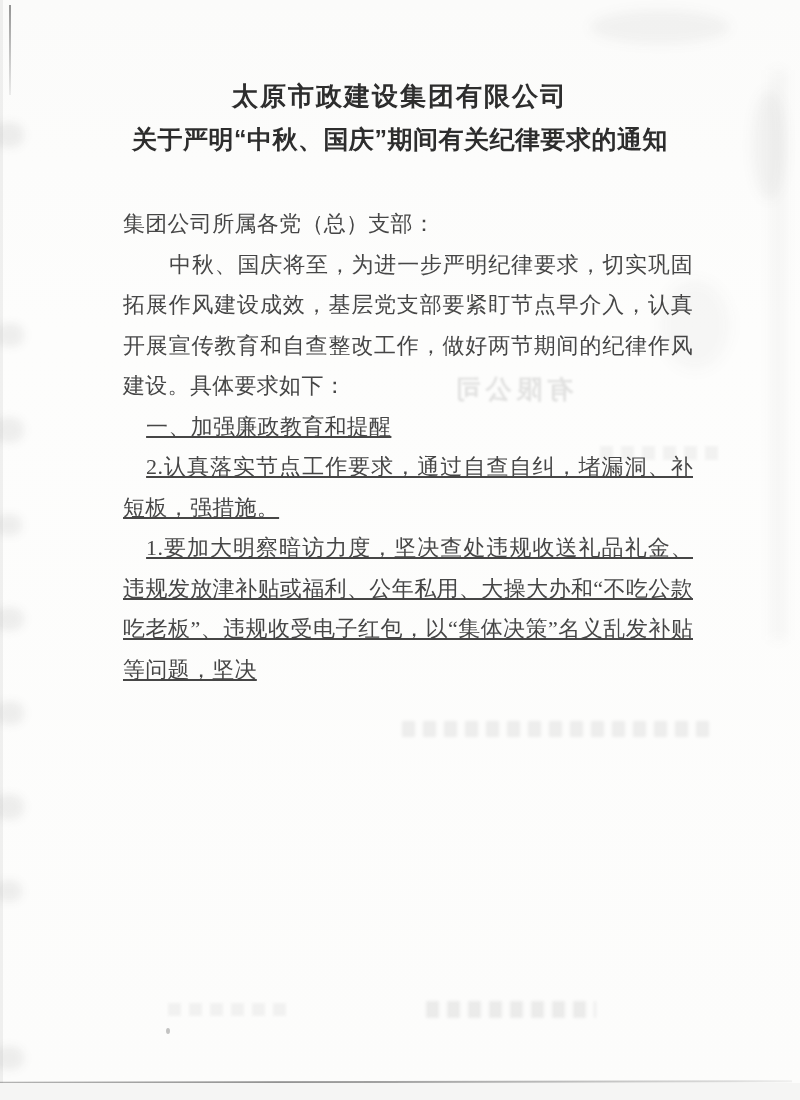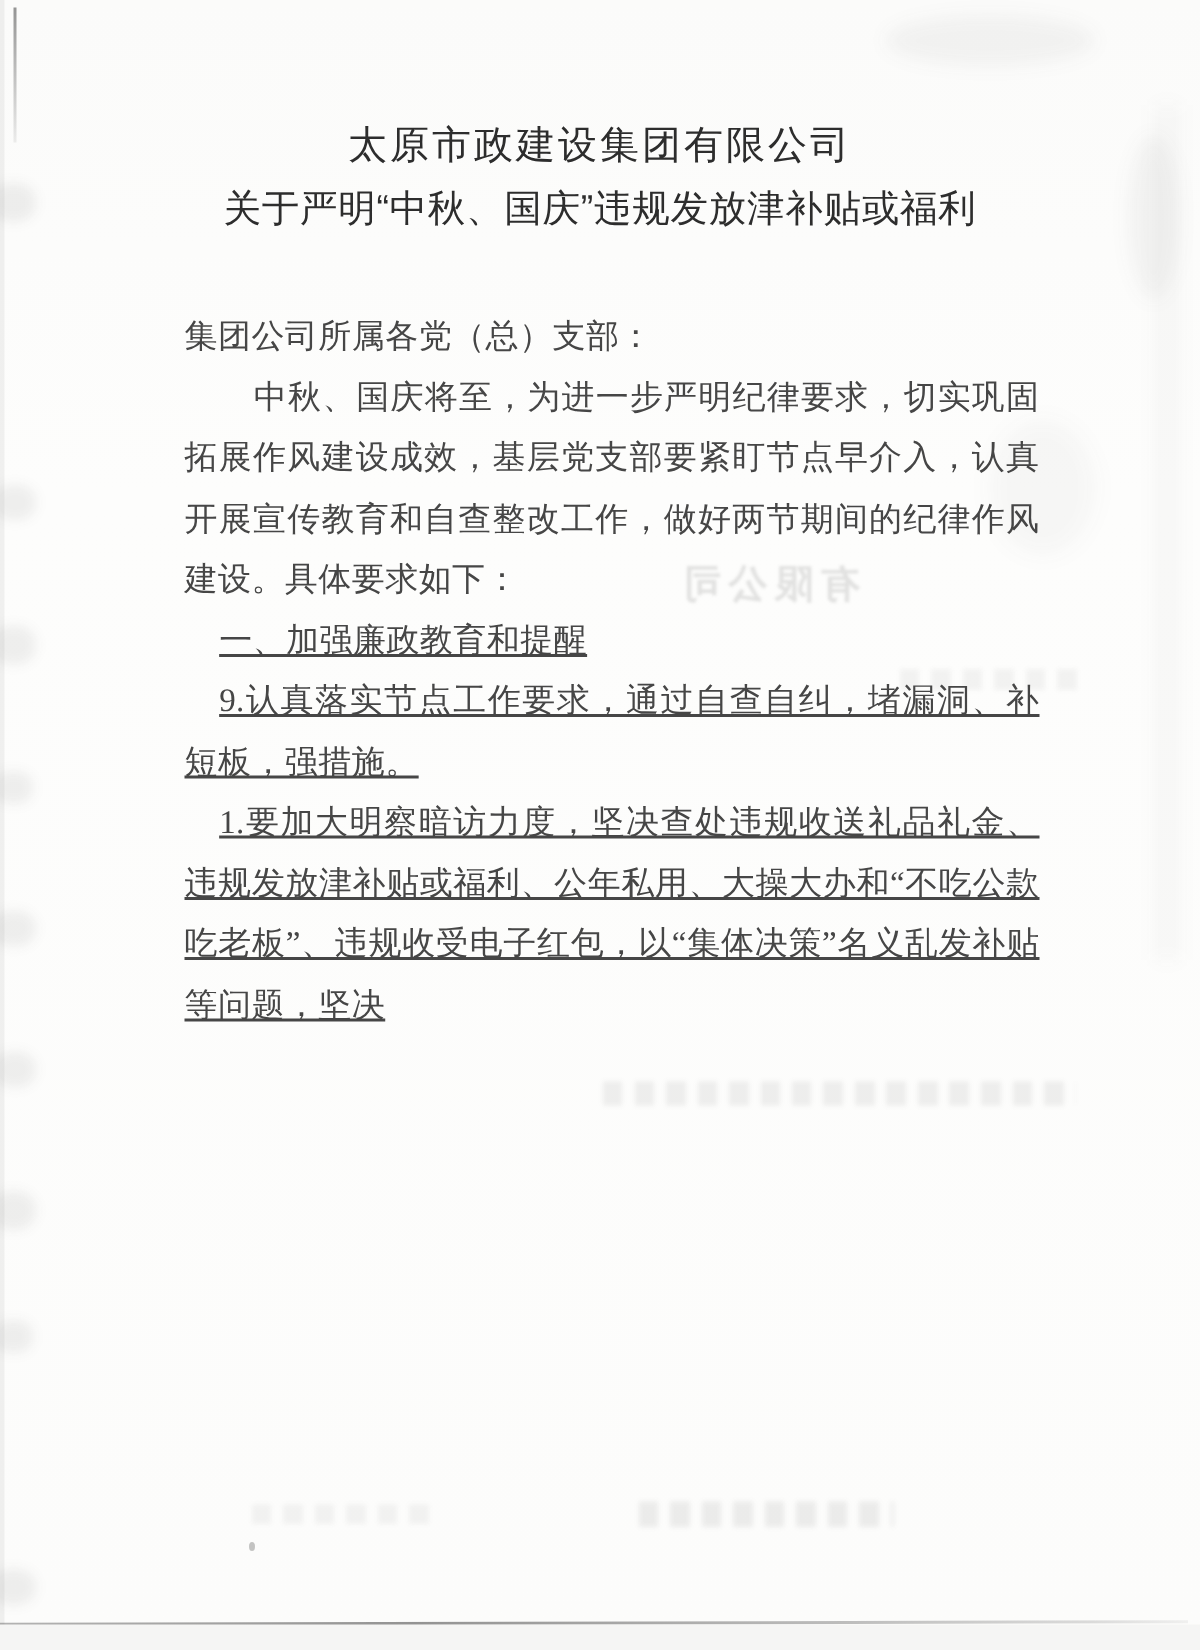--- a/index.html
+++ b/index.html
@@ -19,21 +19,21 @@
 
   
   .title-block {
     position: absolute;
     left: 100px;
     top: 80px;
     width: 600px;
     text-align: center;
     color: #2d2d2d;
     font-family: "Liberation Sans", sans-serif;
-    font-weight: normal;
+    font-weight: bold;
   }
   .title-line1 {
     font-size: 26px;
     line-height: 32px;
     letter-spacing: 2px;
   }
   .title-line2 {
     font-size: 25px;
     line-height: 32px;
     margin-top: 11px;
@@ -127,28 +127,28 @@
     background: #f5f5f4;
   }
 </style>
 </head>
 <body>
 
 <div class="page">
 
   <div class="title-block">
     <div class="title-line1">太原市政建设集团有限公司</div>
-    <div class="title-line2">关于严明“中秋、国庆”违规发放津补贴或福利</div>
+    <div class="title-line2">关于严明“中秋、国庆”期间有关纪律要求的通知</div>
   </div>
 
   <div class="body-text">
     <p class="p-salutation">集团公司所属各党（总）支部：</p>
     <p class="p-indent2">中秋、国庆将至，为进一步严明纪律要求，切实巩固拓展作风建设成效，基层党支部要紧盯节点早介入，认真开展宣传教育和自查整改工作，做好两节期间的纪律作风建设。具体要求如下：</p>
     <p class="p-indent1">一、加强廉政教育和提醒</p>
-    <p class="p-indent1">9.认真落实节点工作要求，通过自查自纠，堵漏洞、补短板，强措施。</p>
+    <p class="p-indent1">2.认真落实节点工作要求，通过自查自纠，堵漏洞、补短板，强措施。</p>
     <p class="p-indent1">1.要加大明察暗访力度，坚决查处违规收送礼品礼金、违规发放津补贴或福利、公年私用、大操大办和“不吃公款吃老板”、违规收受电子红包，以“集体决策”名义乱发补贴等问题，坚决</p>
   </div>
 
   <div class="artifact edge-line-topleft"></div>
   <div class="artifact left-edge-shade"></div>
 
   <div class="artifact blob blob-l1"></div>
   <div class="artifact blob blob-l2"></div>
   <div class="artifact blob blob-l3"></div>
   <div class="artifact blob blob-l4"></div>

